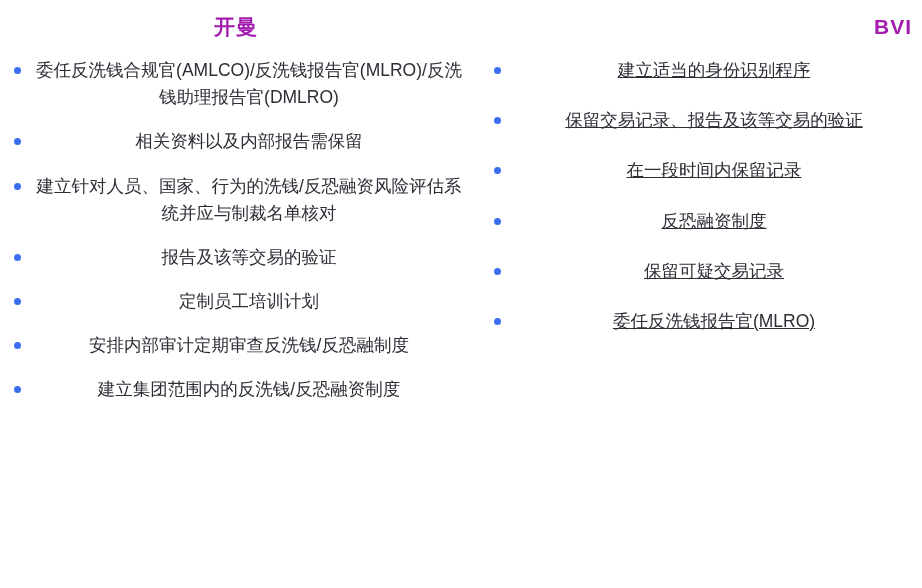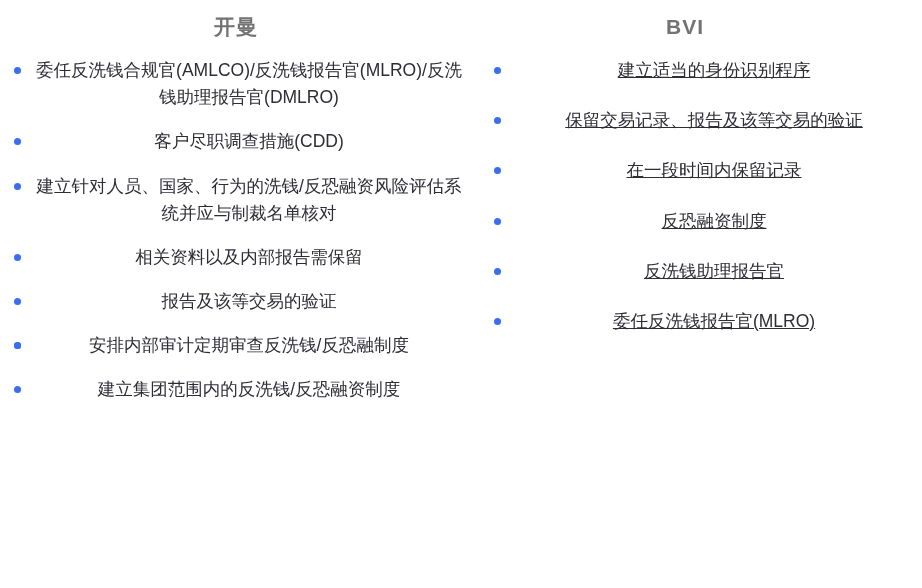--- a/index.html
+++ b/index.html
@@ -35,27 +35,27 @@
     padding: 0 18px 0 10px;
   }
   .col-right {
     width: 442px;
     padding: 0 10px 0 10px;
   }
   .col-title {
     text-align: center;
     font-size: 21px;
     font-weight: bold;
-    color: #737373;
+    color: #a21caf;
     letter-spacing: 1px;
     margin: 0 0 18px 0;
     line-height: 1.2;
   }
   .col-right .col-title {
-    text-align: left;
+    text-align: right;
     padding-left: 176px;
   }
   ul.bullets {
     list-style: none;
     margin: 0;
     padding: 0;
     text-align: center;
   }
   ul.bullets li {
     position: relative;
@@ -90,36 +90,33 @@
 
     <div class="col col-left">
       <div class="col-title">开曼</div>
       <ul class="bullets">
         <li>
           <span class="dot" style="background: rgb(58, 109, 240);"></span>
           <span class="txt">委任反洗钱合规官(AMLCO)/反洗钱报告官(MLRO)/反洗钱助理报告官(DMLRO)</span>
         </li>
         <li>
           <span class="dot" style="background: rgb(58, 109, 240);"></span>
-          <span class="txt">客户尽职调查措施(CDD)</span>
+          <span class="txt">相关资料以及内部报告需保留</span>
         </li>
         <li>
           <span class="dot" style="background: rgb(58, 109, 240);"></span>
           <span class="txt">建立针对人员、国家、行为的洗钱/反恐融资风险评估系统并应与制裁名单核对</span>
         </li>
         <li>
           <span class="dot" style="background: rgb(58, 109, 240);"></span>
-          <span class="txt">相关资料以及内部报告需保留</span>
-        </li>
-        <li>
-          <span class="dot" style="background: rgb(58, 109, 240);"></span>
           <span class="txt">报告及该等交易的验证</span>
         </li>
         <li>
           <span class="dot" style="background: rgb(58, 109, 240);"></span>
+          <span class="txt">定制员工培训计划</span>
         </li>
         <li>
           <span class="dot" style="background: rgb(58, 109, 240);"></span>
           <span class="txt">安排内部审计定期审查反洗钱/反恐融制度</span>
         </li>
         <li>
           <span class="dot" style="background: rgb(58, 109, 240);"></span>
           <span class="txt">建立集团范围内的反洗钱/反恐融资制度</span>
         </li>
       </ul>
@@ -139,21 +136,21 @@
         <li>
           <span class="dot" style="background: rgb(58, 109, 240);"></span>
           <span class="txt">在一段时间内保留记录</span>
         </li>
         <li>
           <span class="dot" style="background: rgb(58, 109, 240);"></span>
           <span class="txt">反恐融资制度</span>
         </li>
         <li>
           <span class="dot" style="background: rgb(58, 109, 240);"></span>
-          <span class="txt">反洗钱助理报告官</span>
+          <span class="txt">保留可疑交易记录</span>
         </li>
         <li>
           <span class="dot" style="background: rgb(58, 109, 240);"></span>
           <span class="txt">委任反洗钱报告官(MLRO)</span>
         </li>
       </ul>
     </div>
 
   </div>
 </div>

